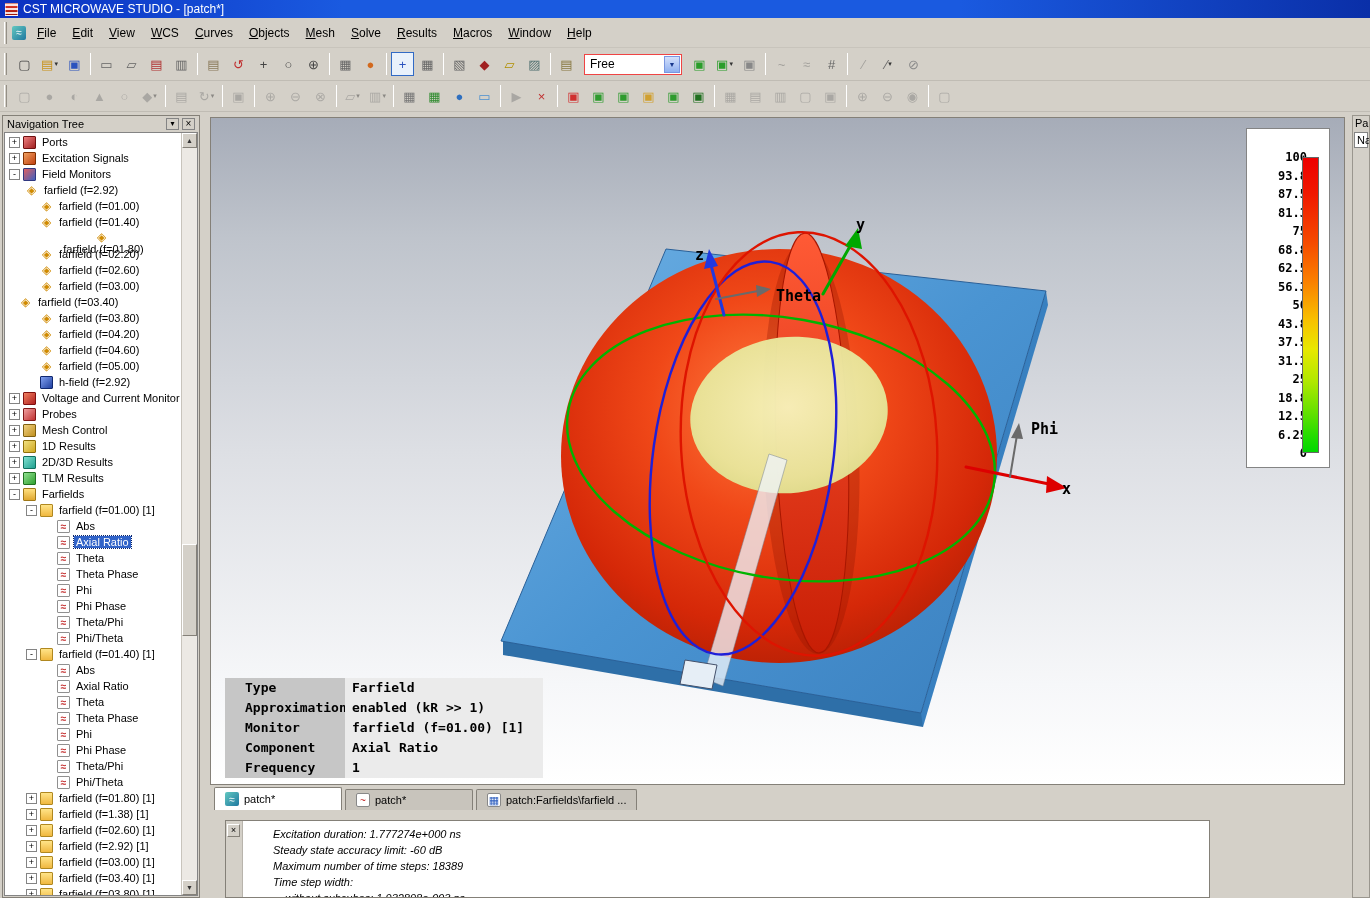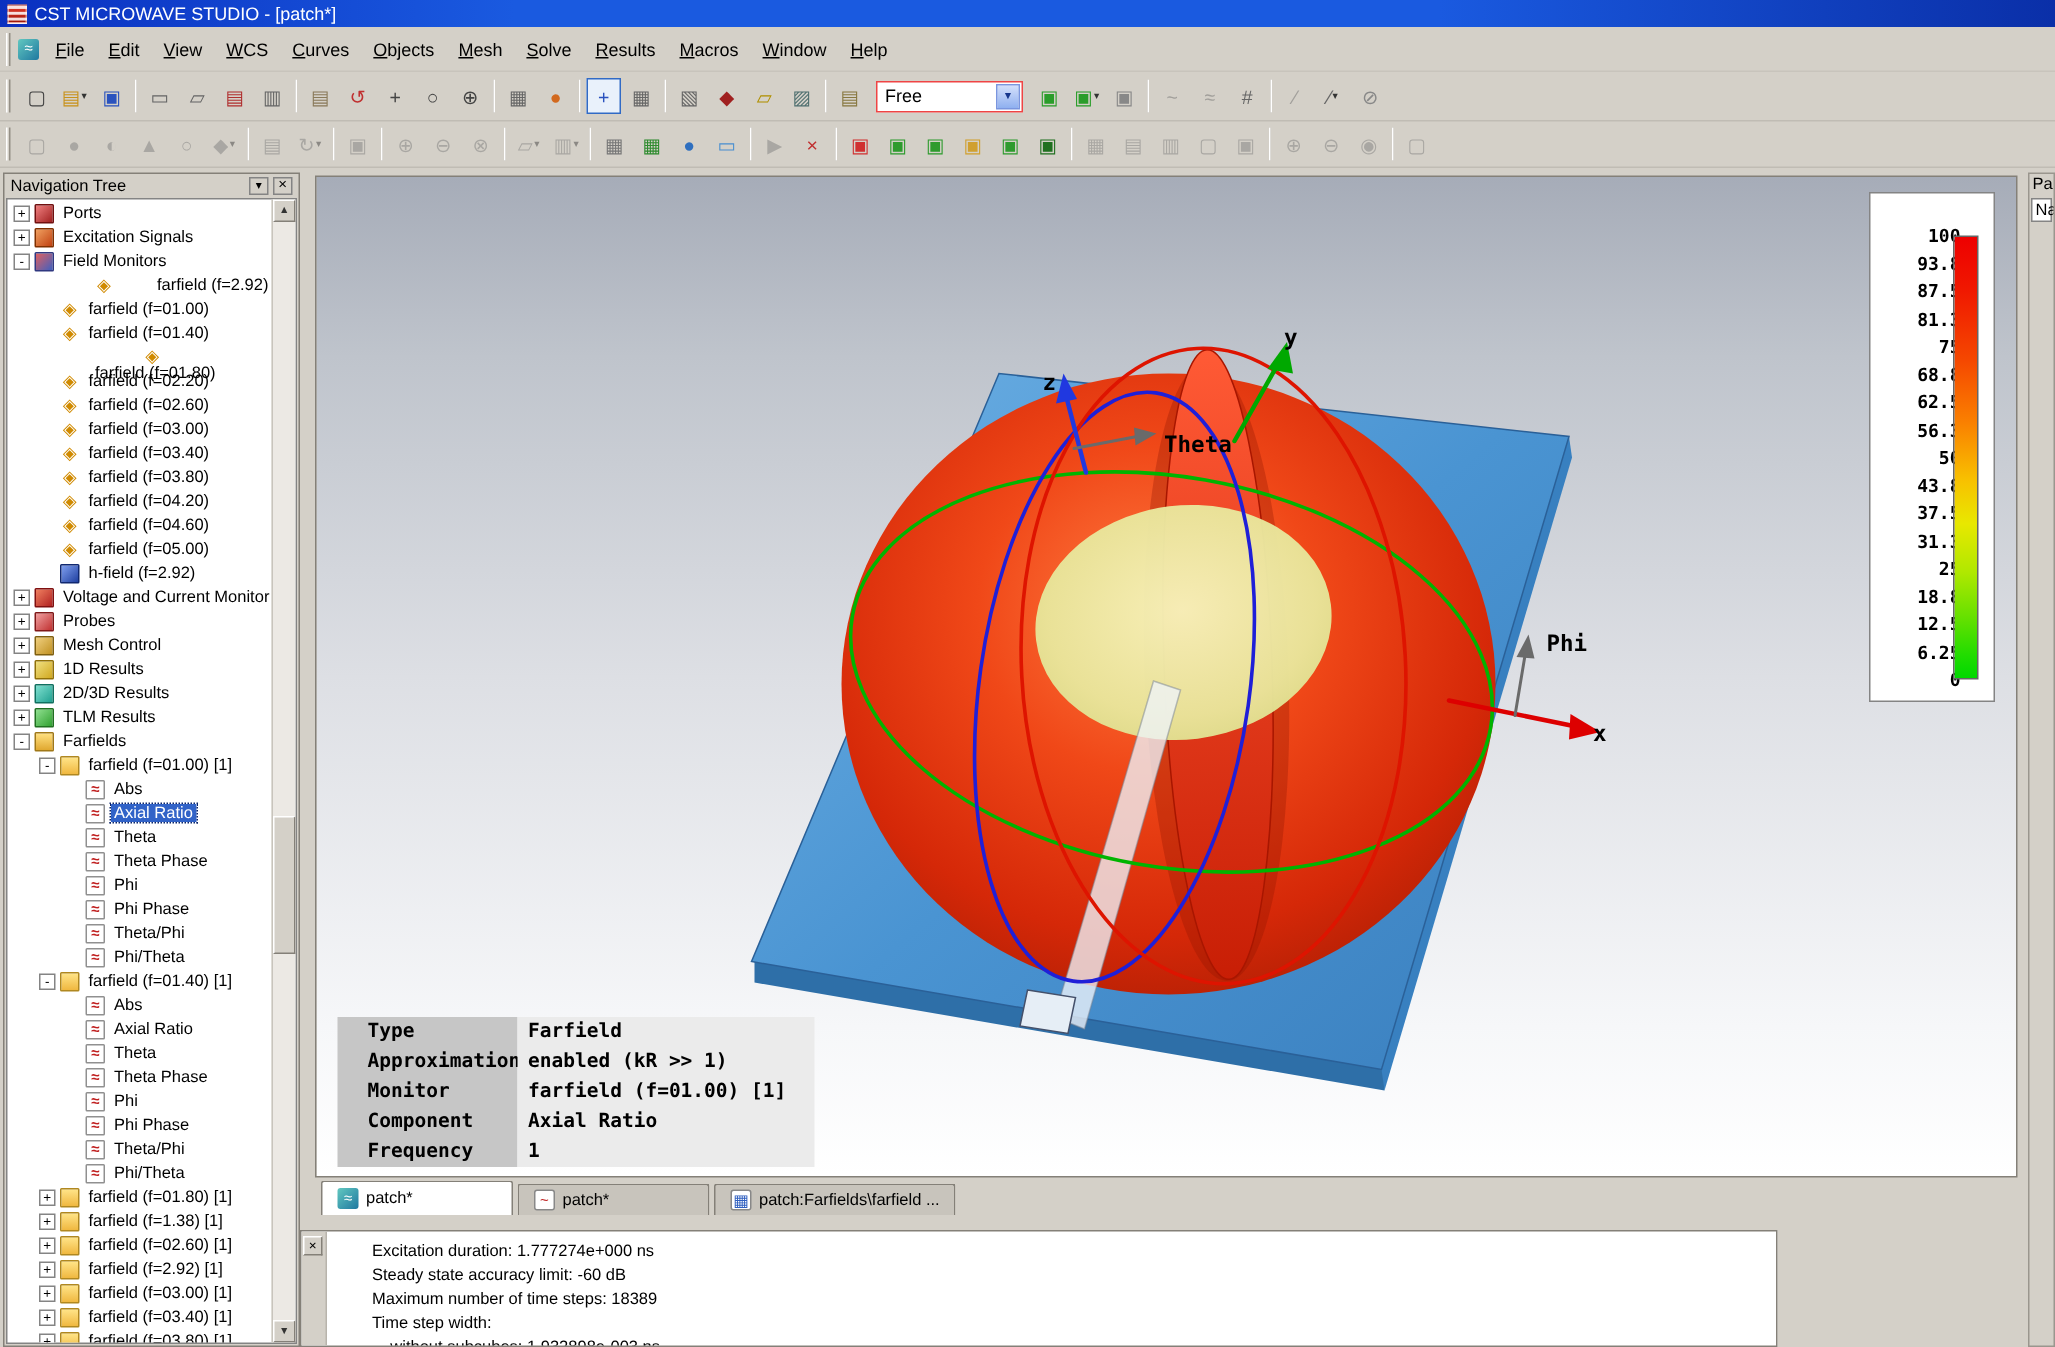--- a/index.html
+++ b/index.html
@@ -93,21 +93,21 @@
 .tab{height:21px;display:flex;align-items:center;gap:5px;padding:0 10px;font-size:11px;border:1px solid #848078;border-bottom:none;
   border-radius:2px 2px 0 0;background:#c8c4bc;min-width:128px;white-space:nowrap;overflow:hidden;}
 .tab.active{background:#fff;height:23px;}
 .tabicon{width:14px;height:14px;display:flex;align-items:center;justify-content:center;font-size:10px;border-radius:2px;flex:none;}
 .ti-model{background:linear-gradient(135deg,#62c8c0,#1f78a0);color:#fff;}
 .ti-model::after{content:"≈";}
 .ti-plot1d{background:#fff;border:1px solid #888;color:#c02020;}
 .ti-plot1d::after{content:"~";}
 .ti-grid{background:#fff;border:1px solid #888;color:#3060c0;font-size:11px;}
 .ti-grid::after{content:"▦";}
-.logpanel{position:absolute;left:200px;top:820px;width:985px;height:78px;background:#fff;border:1px solid #848078;display:flex;overflow:hidden;}
+.logpanel{position:absolute;left:225px;top:820px;width:985px;height:78px;background:#fff;border:1px solid #848078;display:flex;overflow:hidden;font-style:italic;}
 .loggutter{width:17px;background:#d4d0c8;border-right:1px solid #b8b4ac;padding-top:3px;flex:none;}
 .logclose{display:block;width:13px;height:13px;margin-left:1px;background:#d4d0c8;border:1px solid;border-color:#fff #848078 #848078 #fff;
   font-size:9px;line-height:11px;text-align:center;}
 .logclose::after{content:"×";}
 .logbody{flex:1;padding:5px 0 0 30px;font-size:11px;line-height:16px;white-space:pre;}
 
 
 .rightstrip{position:absolute;left:1352px;top:115px;width:18px;bottom:0;background:#d4d0c8;border:1px solid #9a968e;overflow:hidden;font-size:11px;}
 .rs-h{padding:1px 2px;white-space:nowrap;}
 .rs-c{margin:2px 1px;background:#fff;border:1px solid #848484;padding:1px 2px;height:16px;white-space:nowrap;}
@@ -387,21 +387,21 @@
           <div class="trow" style="padding-left: 4px;">
             <span class="texp">+</span>
             <span class="ticon t-excitation"></span>
             <span class="tlabel">Excitation Signals</span>
           </div>
           <div class="trow" style="padding-left: 4px;">
             <span class="texp">-</span>
             <span class="ticon t-monitors"></span>
             <span class="tlabel">Field Monitors</span>
           </div>
-          <div class="trow" style="padding-left: 21px; justify-content: space-between;">
+          <div class="trow" style="padding-left: 6px;">
             <span class="tspace"></span>
             <span class="ticon t-farfield"></span>
             <span class="tlabel">farfield (f=2.92)</span>
           </div>
           <div class="trow" style="padding-left: 21px;">
             <span class="tspace"></span>
             <span class="ticon t-farfield"></span>
             <span class="tlabel">farfield (f=01.00)</span>
           </div>
           <div class="trow" style="padding-left: 21px;">
@@ -422,21 +422,21 @@
           <div class="trow" style="padding-left: 21px;">
             <span class="tspace"></span>
             <span class="ticon t-farfield"></span>
             <span class="tlabel">farfield (f=02.60)</span>
           </div>
           <div class="trow" style="padding-left: 21px;">
             <span class="tspace"></span>
             <span class="ticon t-farfield"></span>
             <span class="tlabel">farfield (f=03.00)</span>
           </div>
-          <div class="trow" style="padding-left: 21px;">
+          <div class="trow" style="">
             <span class="tspace"></span>
             <span class="ticon t-farfield"></span>
             <span class="tlabel">farfield (f=03.40)</span>
           </div>
           <div class="trow" style="padding-left: 21px;">
             <span class="tspace"></span>
             <span class="ticon t-farfield"></span>
             <span class="tlabel">farfield (f=03.80)</span>
           </div>
           <div class="trow" style="padding-left: 21px;">

